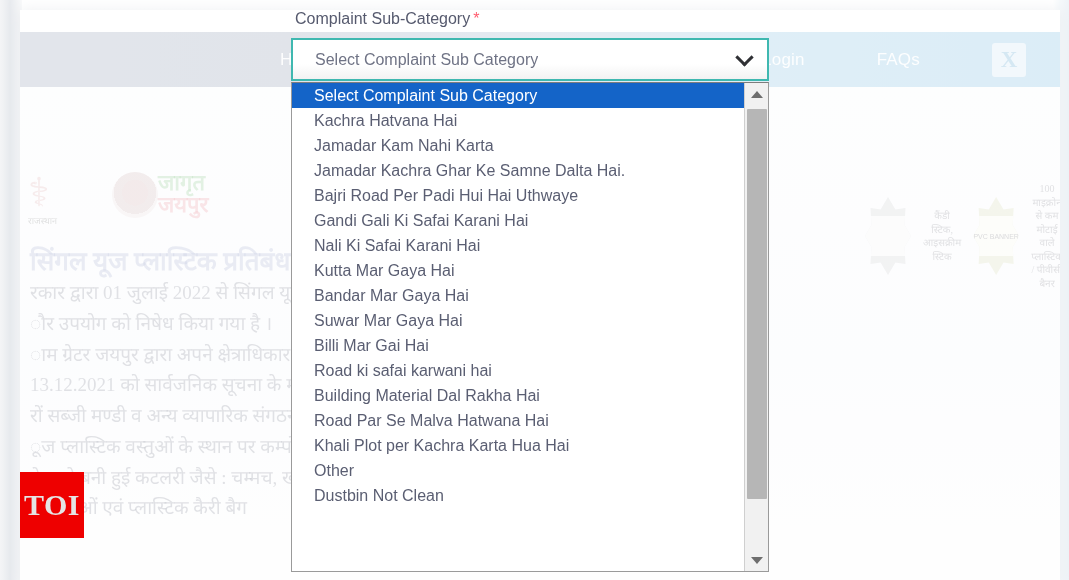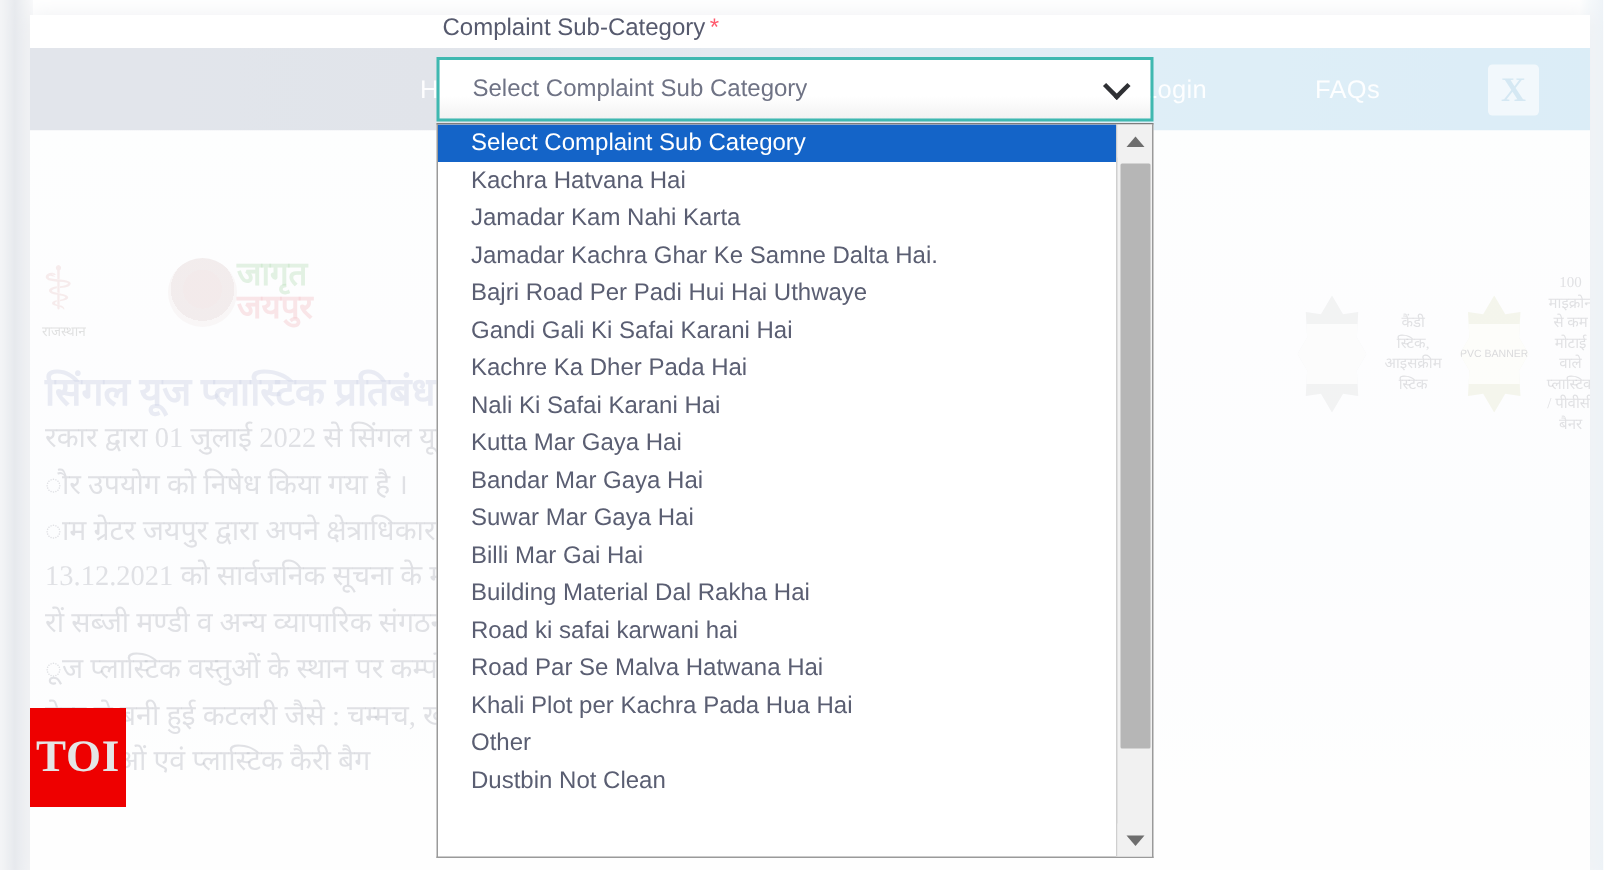--- a/index.html
+++ b/index.html
@@ -387,30 +387,29 @@
     </div>
 
     <div class="dd-panel">
       <ul class="dd-list" id="dd-list">
           <li class="dd-item sel">Select Complaint Sub Category</li>
           <li class="dd-item">Kachra Hatvana Hai</li>
           <li class="dd-item">Jamadar Kam Nahi Karta</li>
           <li class="dd-item">Jamadar Kachra Ghar Ke Samne Dalta Hai.</li>
           <li class="dd-item">Bajri Road Per Padi Hui Hai Uthwaye</li>
           <li class="dd-item">Gandi Gali Ki Safai Karani Hai</li>
-          <li class="dd-item">Kachre Ka Dher Pada Hai</li>
           <li class="dd-item">Nali Ki Safai Karani Hai</li>
           <li class="dd-item">Kutta Mar Gaya Hai</li>
           <li class="dd-item">Bandar Mar Gaya Hai</li>
           <li class="dd-item">Suwar Mar Gaya Hai</li>
           <li class="dd-item">Billi Mar Gai Hai</li>
+          <li class="dd-item">Road ki safai karwani hai</li>
           <li class="dd-item">Building Material Dal Rakha Hai</li>
-          <li class="dd-item">Road ki safai karwani hai</li>
           <li class="dd-item">Road Par Se Malva Hatwana Hai</li>
-          <li class="dd-item">Khali Plot per Kachra Pada Hua Hai</li>
+          <li class="dd-item">Khali Plot per Kachra Karta Hua Hai</li>
           <li class="dd-item">Other</li>
           <li class="dd-item">Dustbin Not Clean</li>
         </ul>
       <div class="dd-scroll">
         <div class="sb-btn up">
             <span class="sb-arrow up"></span>
           </div>
         <div class="sb-thumb"></div>
         <div class="sb-btn down">
             <span class="sb-arrow down"></span>

